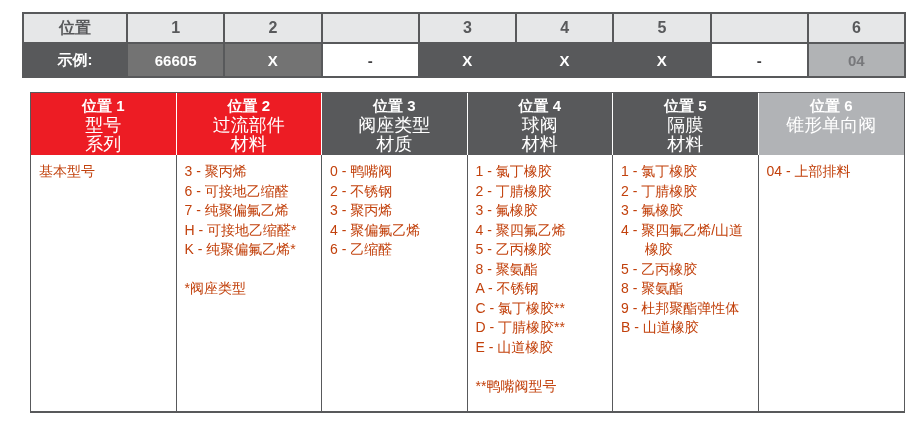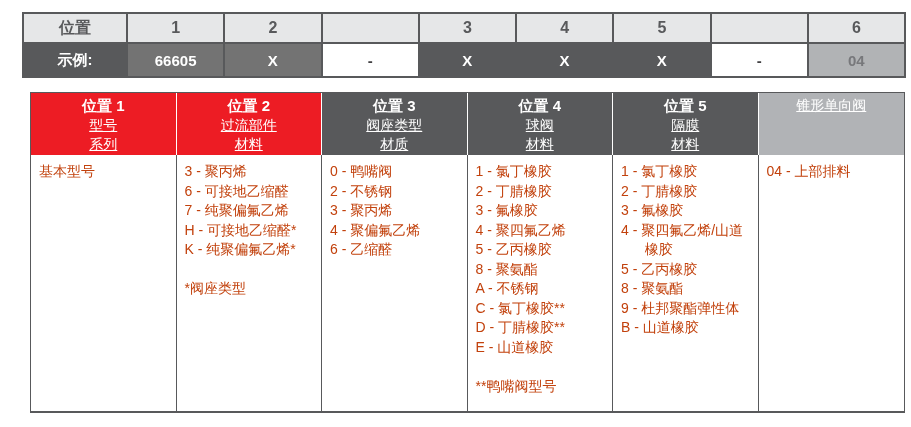--- a/index.html
+++ b/index.html
@@ -29,21 +29,21 @@
   .pcol{display:flex;flex-direction:column;min-width:0;}
   .colhead{
     height:62px;box-sizing:border-box;padding-top:3px;
     text-align:center;color:#ffffff;line-height:19.5px;flex:0 0 auto;
   }
   .pcol:not(:last-child) .colhead{border-right:1px solid #ffffff;}
   .hd-red{background:#ed1c24;}
   .hd-dark{background:#58595b;}
   .hd-lite{background:#b1b3b6;}
   .colhead .h1{font-weight:bold;font-size:15px;}
-  .colhead .h2,.colhead .h3{font-size:14px;text-decoration:underline;}
+  .colhead .h2,.colhead .h3{font-size:18px;}
   .colbody{
     flex:1 1 auto;box-sizing:border-box;background:#ffffff;
     padding:7px 6px 0 8px;
   }
   .pcol:not(:last-child) .colbody{border-right:1px solid #58595b;}
   .item{
     min-height:19.5px;line-height:19.5px;font-size:14px;color:#c2410c;
     padding-left:1.7em;text-indent:-1.7em;white-space:normal;
   }
 </style>
@@ -154,20 +154,21 @@
           <div class="item">4 - 聚四氟乙烯/山道橡胶</div>
           <div class="item">5 - 乙丙橡胶</div>
           <div class="item">8 - 聚氨酯</div>
           <div class="item">9 - 杜邦聚酯弹性体</div>
           <div class="item">B - 山道橡胶</div>
         </div>
     </div>
 
     <div class="pcol">
       <div class="colhead hd-lite">
+        <div class="h1">位置 6</div>
         <div class="h2">锥形单向阀</div>
       </div>
       <div class="colbody">
           <div class="item">04 - 上部排料</div>
         </div>
     </div>
 
   </div>
 </div>
 

